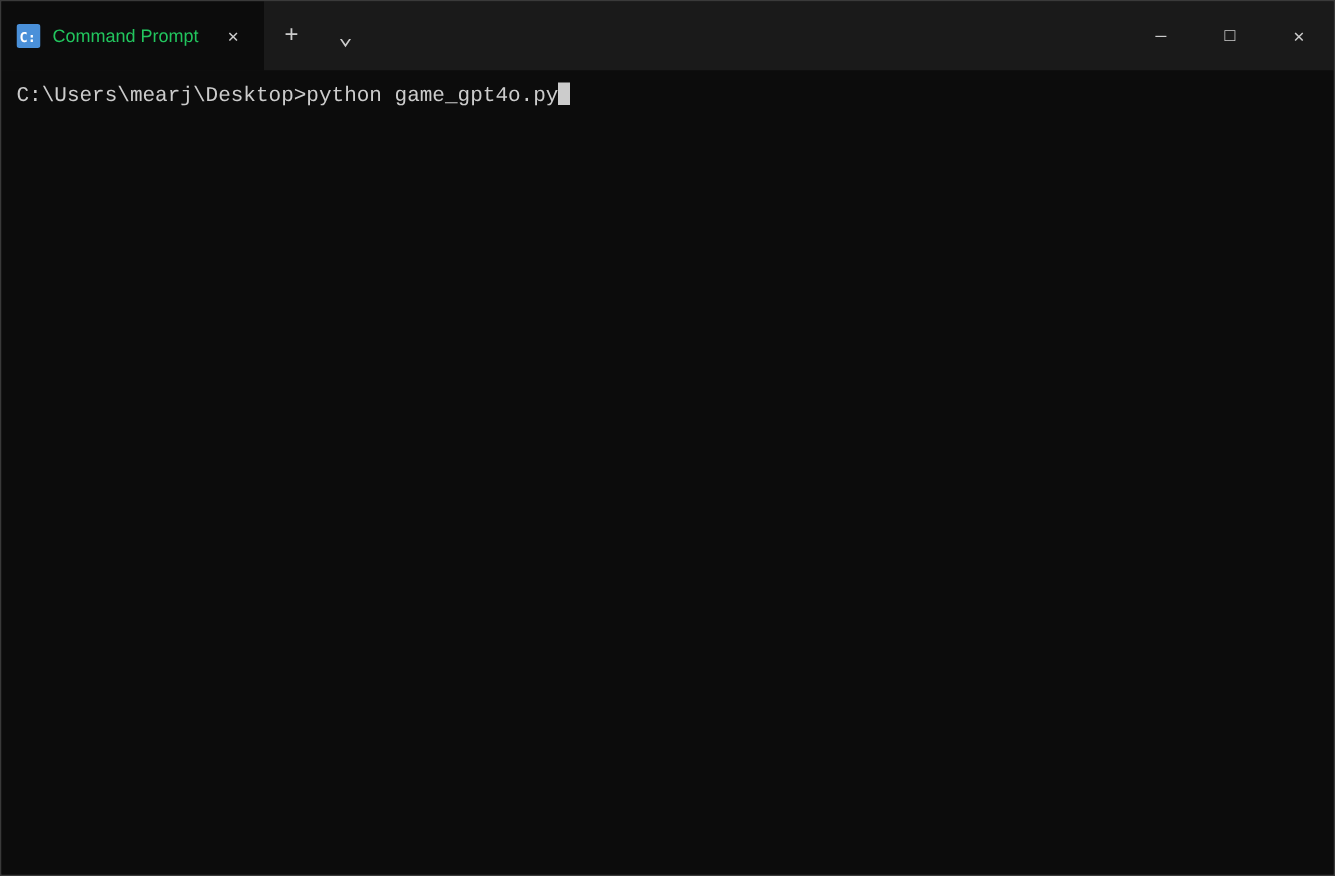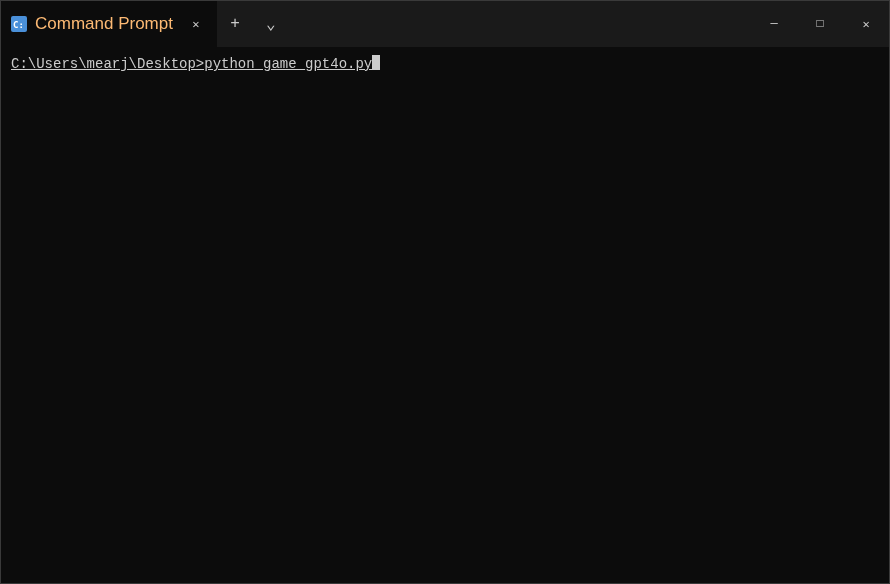--- a/index.html
+++ b/index.html
@@ -46,22 +46,22 @@
       align-items: center;
       background: #0c0c0c;
       padding: 0 10px;
       height: 100%;
       gap: 8px;
       min-width: 160px;
       position: relative;
     }
 
     .tab-label {
-      color: #fdba74;
-      font-size: 17px;
+      color: #22c55e;
+      font-size: 12px;
       font-family: 'Segoe UI', sans-serif;
       white-space: nowrap;
     }
 
     .tab-close {
       display: flex;
       align-items: center;
       justify-content: center;
       width: 22px;
       height: 22px;
@@ -116,21 +116,20 @@
       font-family: 'Consolas', 'Courier New', monospace;
       line-height: 1.4;
       overflow: hidden;
       position: relative;
     }
 
     .prompt-line {
       display: flex;
       align-items: flex-start;
       white-space: pre;
-      text-decoration: underline;
     }
 
     .cursor {
       display: inline-block;
       width: 8px;
       height: 15px;
       background: #cccccc;
       margin-left: 0px;
       animation: blink 1s step-end infinite;
       vertical-align: middle;

